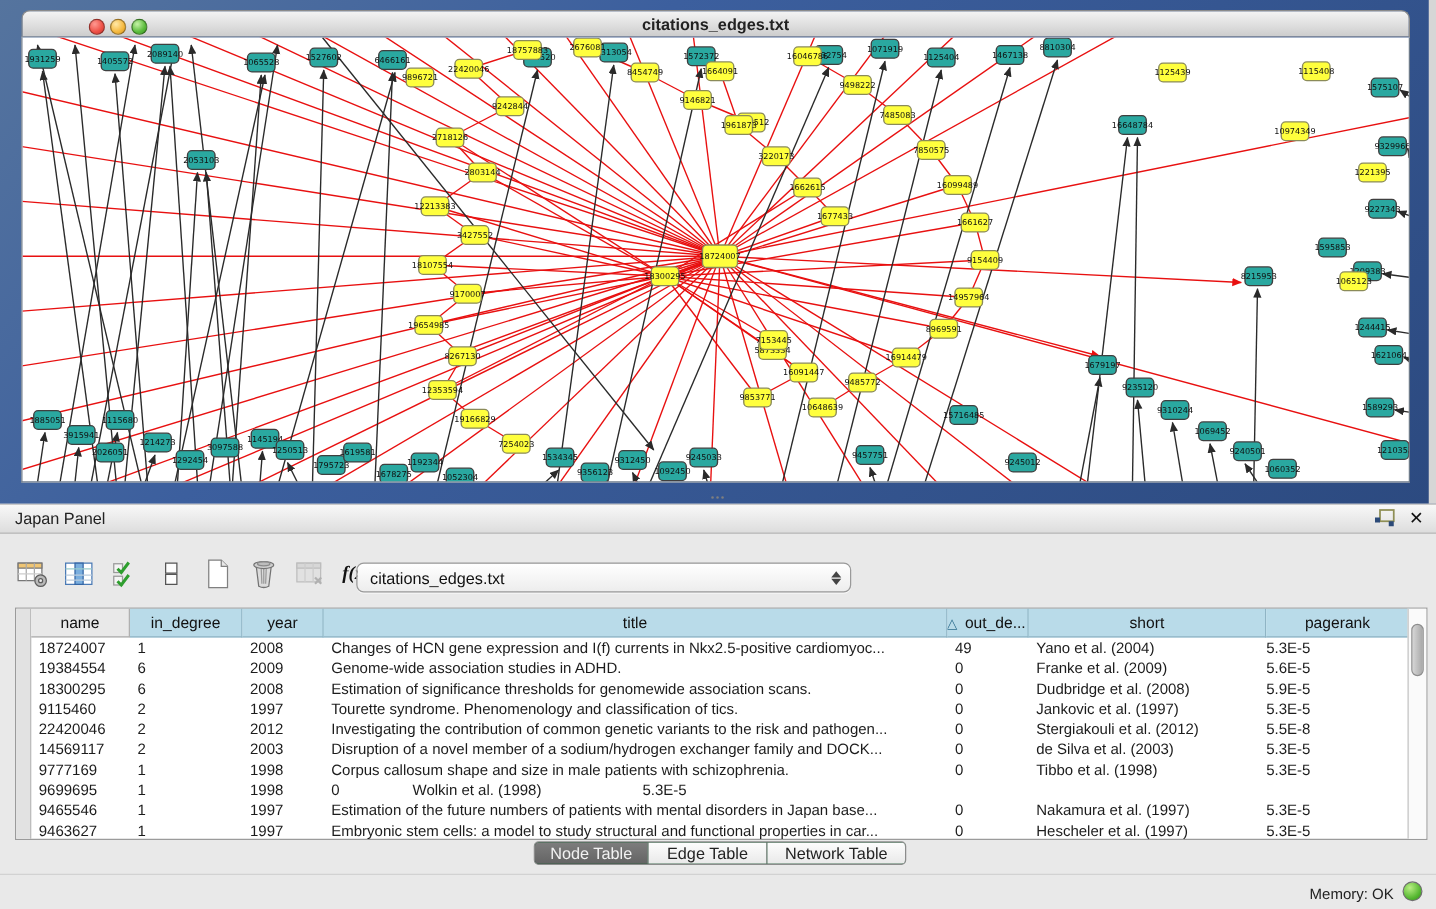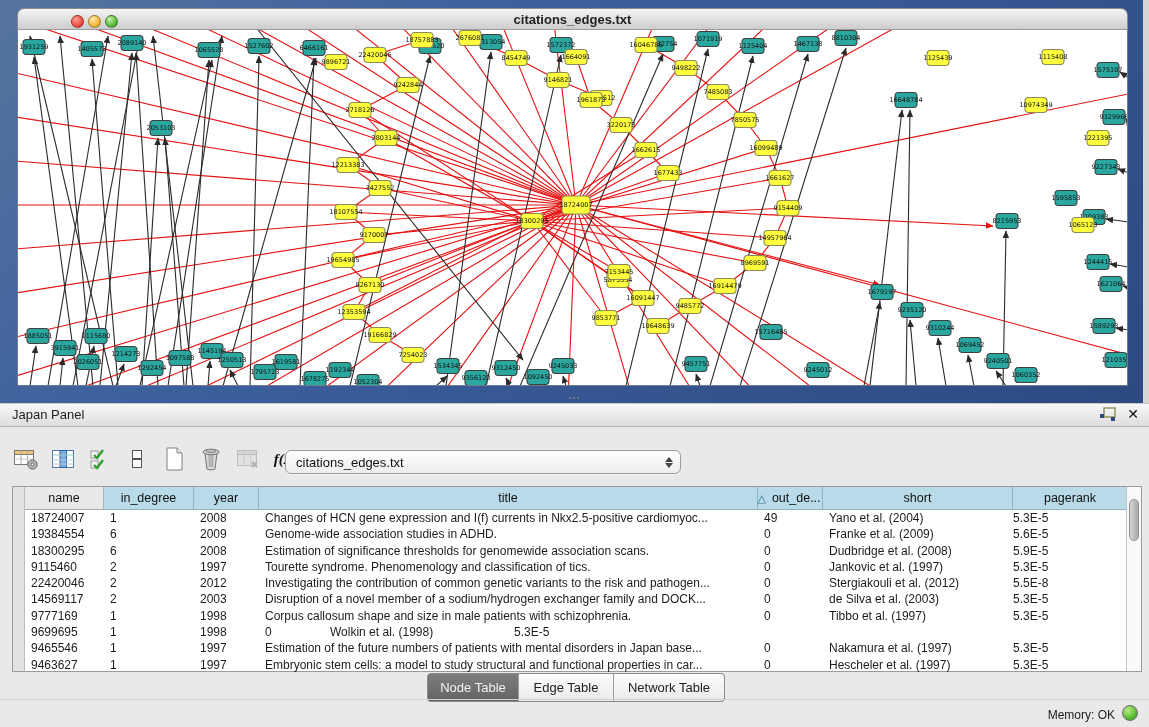--- a/index.html
+++ b/index.html
@@ -60,21 +60,21 @@
   .trow{display:flex;height:16.3px;line-height:16.3px;cursor:default}
   .tcell{font-size:12px;color:#1c1c1c;white-space:nowrap;overflow:hidden;padding-left:6px}
   .col-name{width:79px}.col-in_degree{width:90px}.col-year{width:65px}.col-title{width:499px}
   .col-out_degree{width:65px}.col-short{width:190px}.col-pagerank{width:115px}
   .tcell.col-pagerank{padding-left:0}
   .hcell .lbl{padding:0 2px}
   #vscroll{right:0;top:0;width:15px;height:100%;background:#fafafa;border-left:1px solid #c3c3c3}
   #vthumb{left:2px;top:12px;width:10px;height:42px;border-radius:5px;border:1px solid #8d8d8d;
     background:linear-gradient(90deg,#d6d6d6,#a9a9a9);cursor:pointer}
 
-  #tabs{left:427px;top:673px;height:29px;display:flex;border:1px solid #8c8c8c;border-radius:4px;
+  #tabs{left:427px;top:673px;height:19px;display:flex;border:1px solid #8c8c8c;border-radius:4px;
     overflow:hidden;background:#14532d}
   .tab{height:100%;font-size:13px;display:flex;align-items:center;justify-content:center;cursor:pointer;
     background:linear-gradient(#fdfdfd,#e9e9e9);color:#222;border-right:1px solid #9c9c9c}
   .tab:last-child{border-right:none}
   .tab.active{background:linear-gradient(#7d7d7d,#646464);color:#f2f2f2}
   #tab0{width:91px}#tab1{width:95px}#tab2{width:110px}
 
   #statusbar{left:0;top:699px;width:1149px;height:28px;border-top:1px solid #d2d2d2}
   #memory{position:absolute;right:34px;top:7px;font-size:12px;color:#222;line-height:16px}
   #memdot{position:absolute;right:11px;top:5px;width:16px;height:16px;border-radius:50%;
@@ -830,21 +830,21 @@
         <div class="tcell col-out_degree">0</div>
         <div class="tcell col-short">de Silva et al. (2003)</div>
         <div class="tcell col-pagerank">5.3E-5</div>
       </div>
       <div class="trow">
         <div class="tcell col-name">9777169</div>
         <div class="tcell col-in_degree">1</div>
         <div class="tcell col-year">1998</div>
         <div class="tcell col-title">Corpus callosum shape and size in male patients with schizophrenia.</div>
         <div class="tcell col-out_degree">0</div>
-        <div class="tcell col-short">Tibbo et al. (1997)</div>
+        <div class="tcell col-short">Tibbo et al. (1998)</div>
         <div class="tcell col-pagerank">5.3E-5</div>
       </div>
       <div class="trow">
         <div class="tcell col-name">9699695</div>
         <div class="tcell col-in_degree">1</div>
         <div class="tcell col-year">1998</div>
         <div class="tcell col-out_degree">0</div>
         <div class="tcell col-short">Wolkin et al. (1998)</div>
         <div class="tcell col-pagerank">5.3E-5</div>
       </div>

